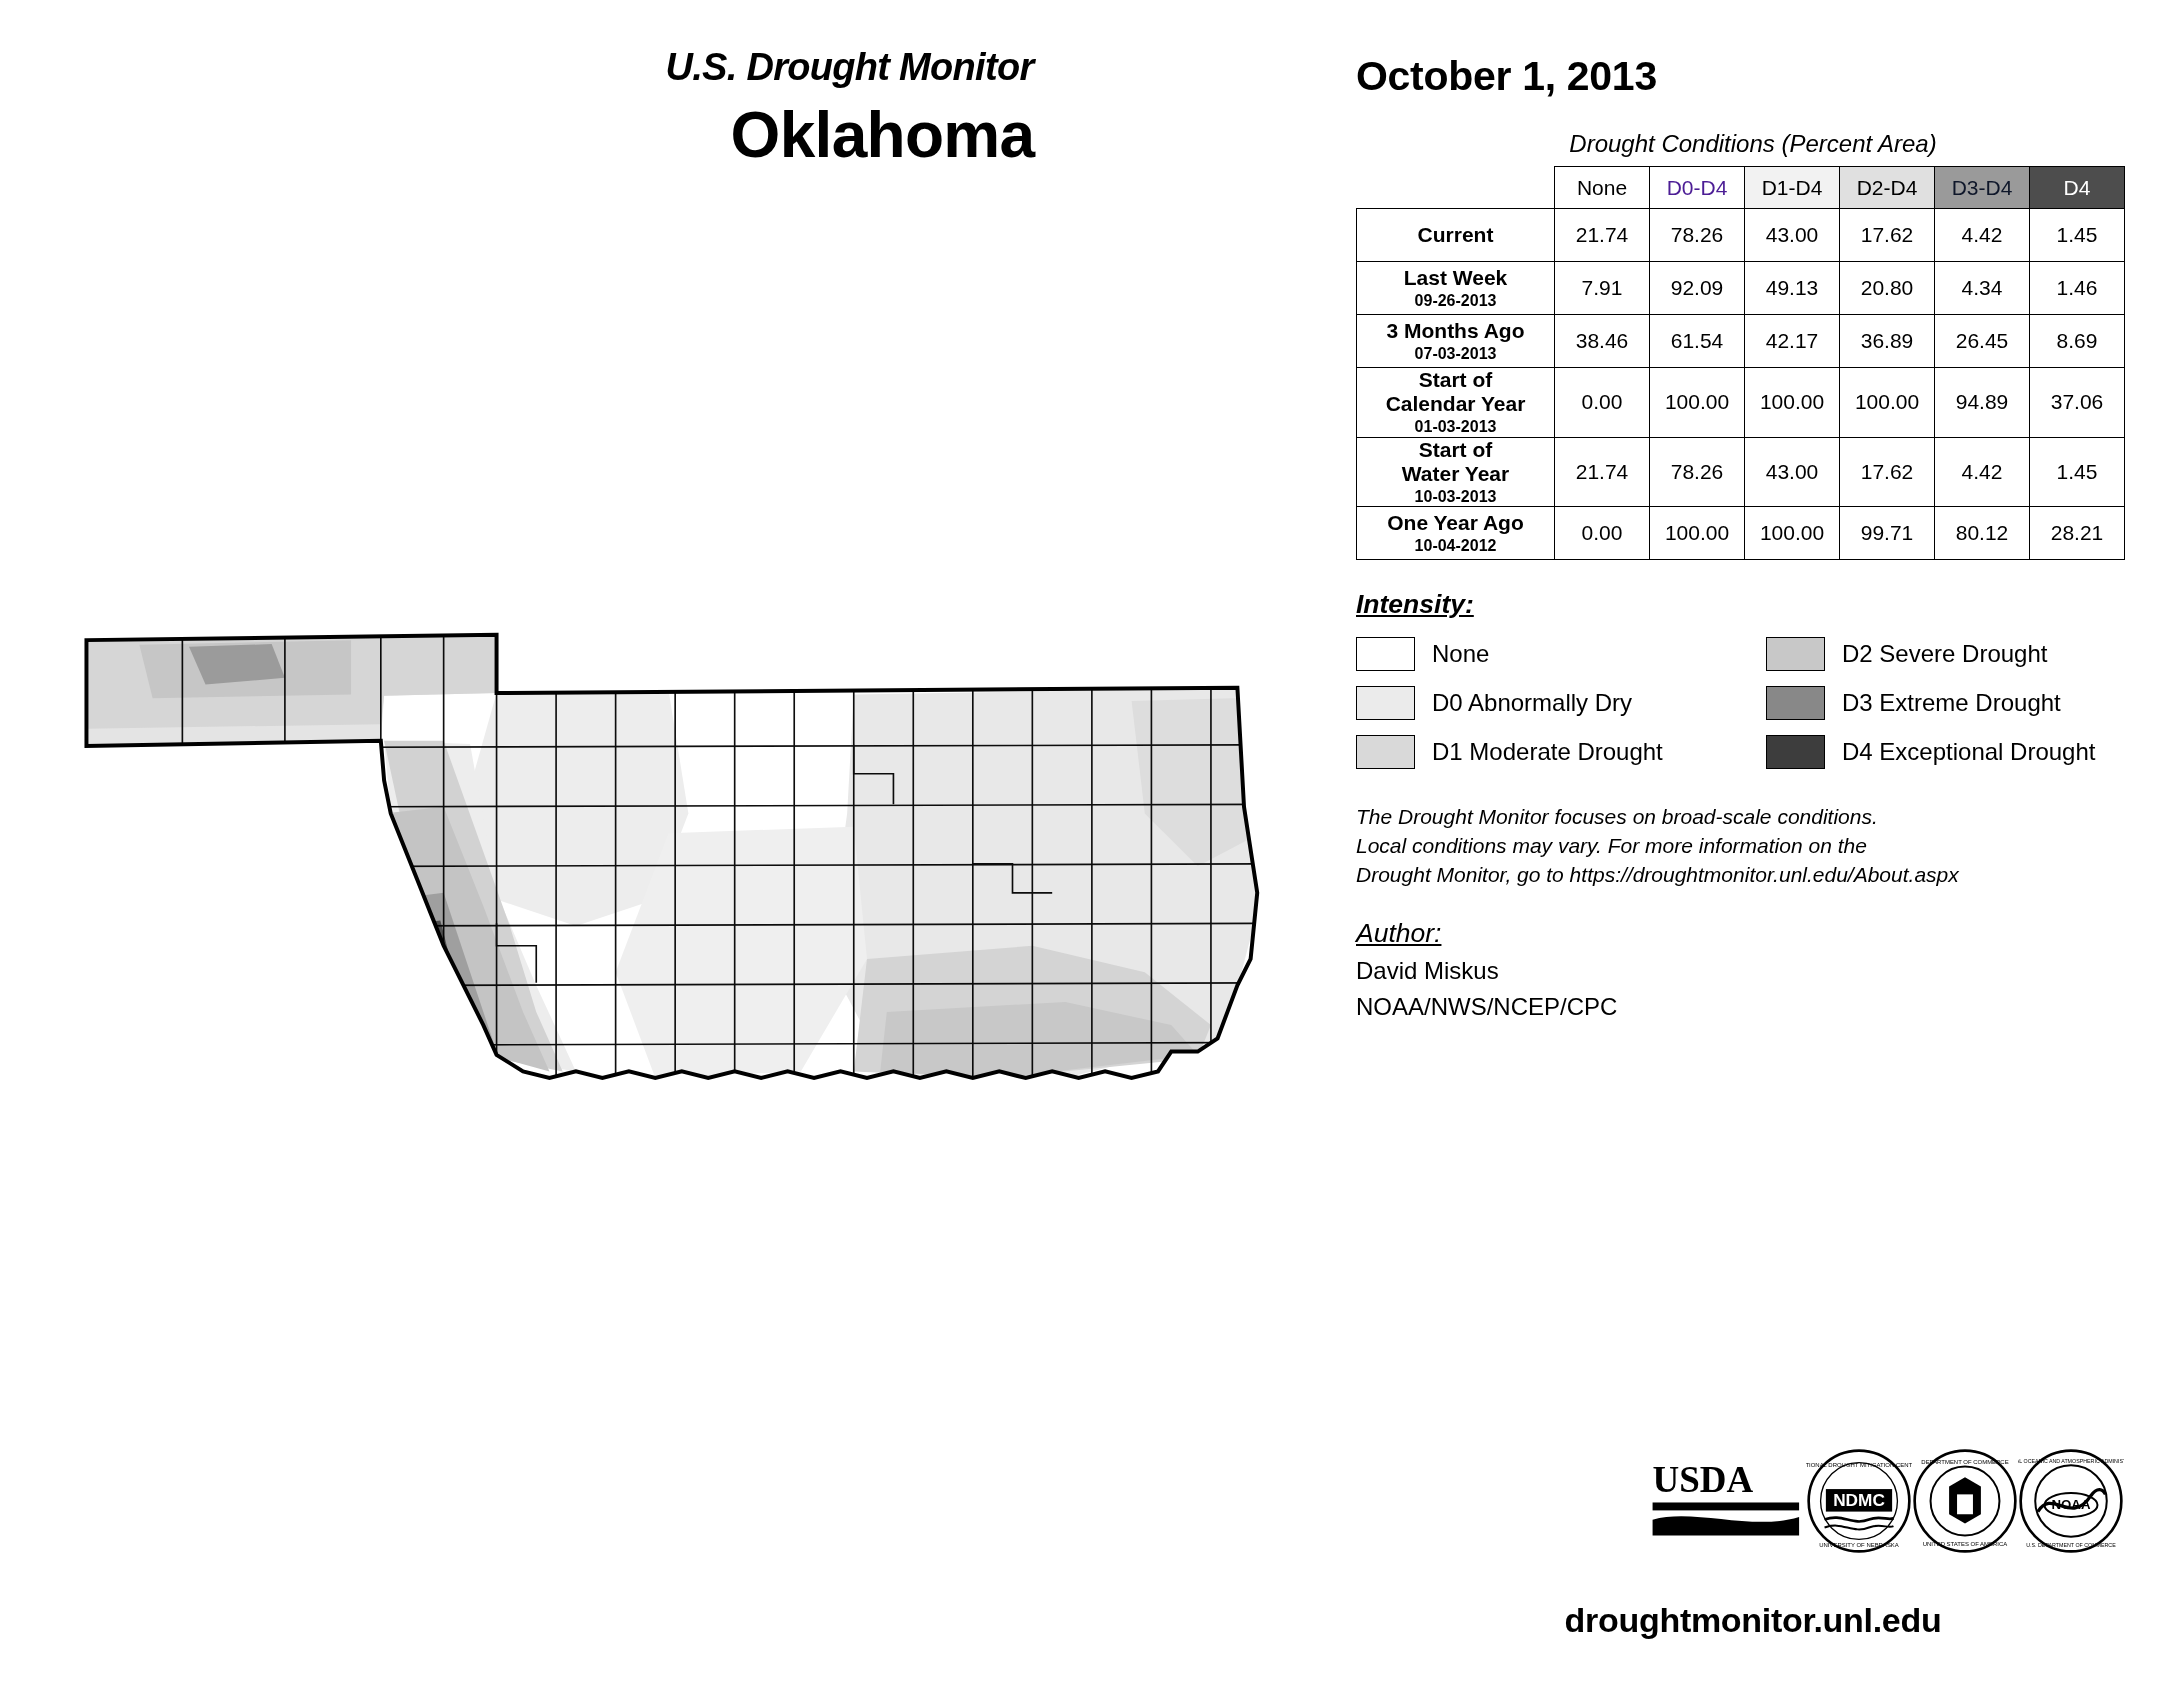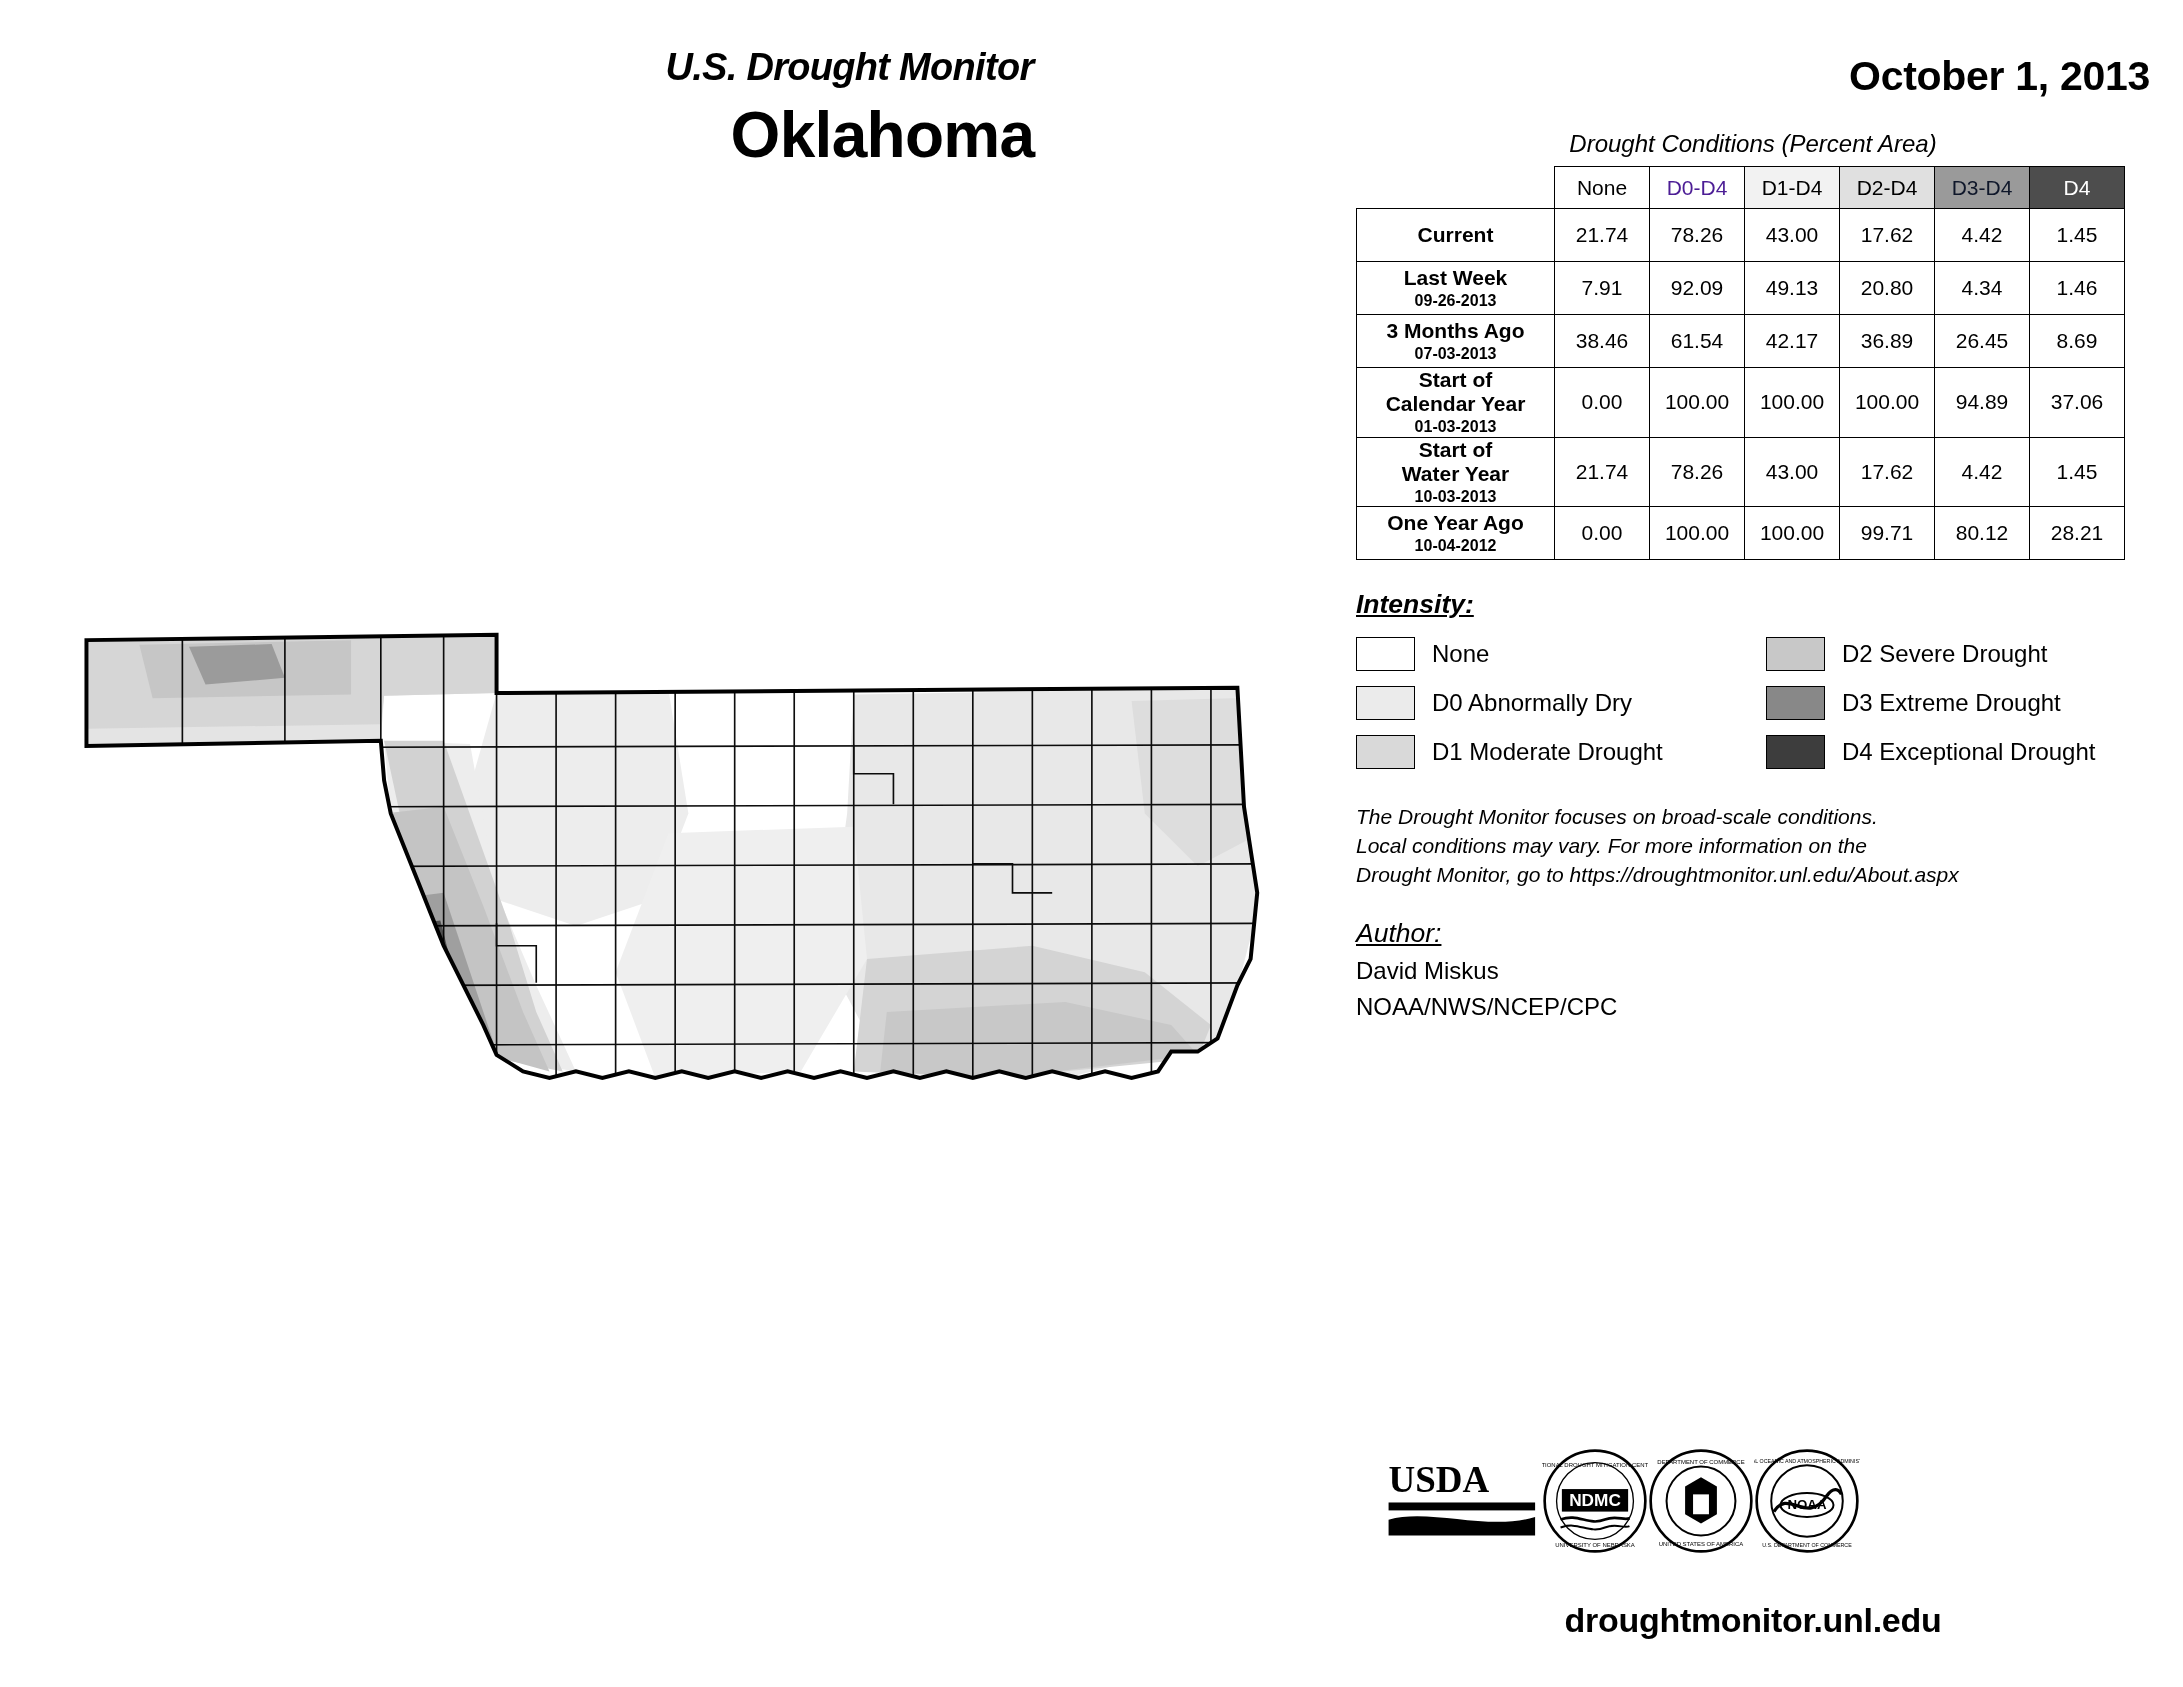--- a/index.html
+++ b/index.html
@@ -57,21 +57,21 @@
   
   .right {
     position: absolute;
     left: 1356px;
     top: 53px;
     width: 794px;
   }
   .date-line {
     font-size: 41px;
     font-weight: bold;
-    text-align: right;
+    text-align: left;
     letter-spacing: -0.3px;
   }
   .released-line {
     font-size: 25px;
     font-style: italic;
     font-weight: bold;
     text-align: center;
     margin-top: 10.6px;
   }
   .valid-line {
@@ -176,21 +176,21 @@
 
   
   .logos {
     position: absolute;
     left: 1383px;
     top: 1442px;
     width: 741px;
     height: 119px;
     display: flex;
     align-items: center;
-    justify-content: flex-start;
+    justify-content: flex-end;
   }
   .logo { position: relative; }
   .url-line {
     position: absolute;
     left: 1356px;
     top: 1601px;
     width: 794px;
     text-align: center;
     font-size: 34px;
     font-weight: bold;

